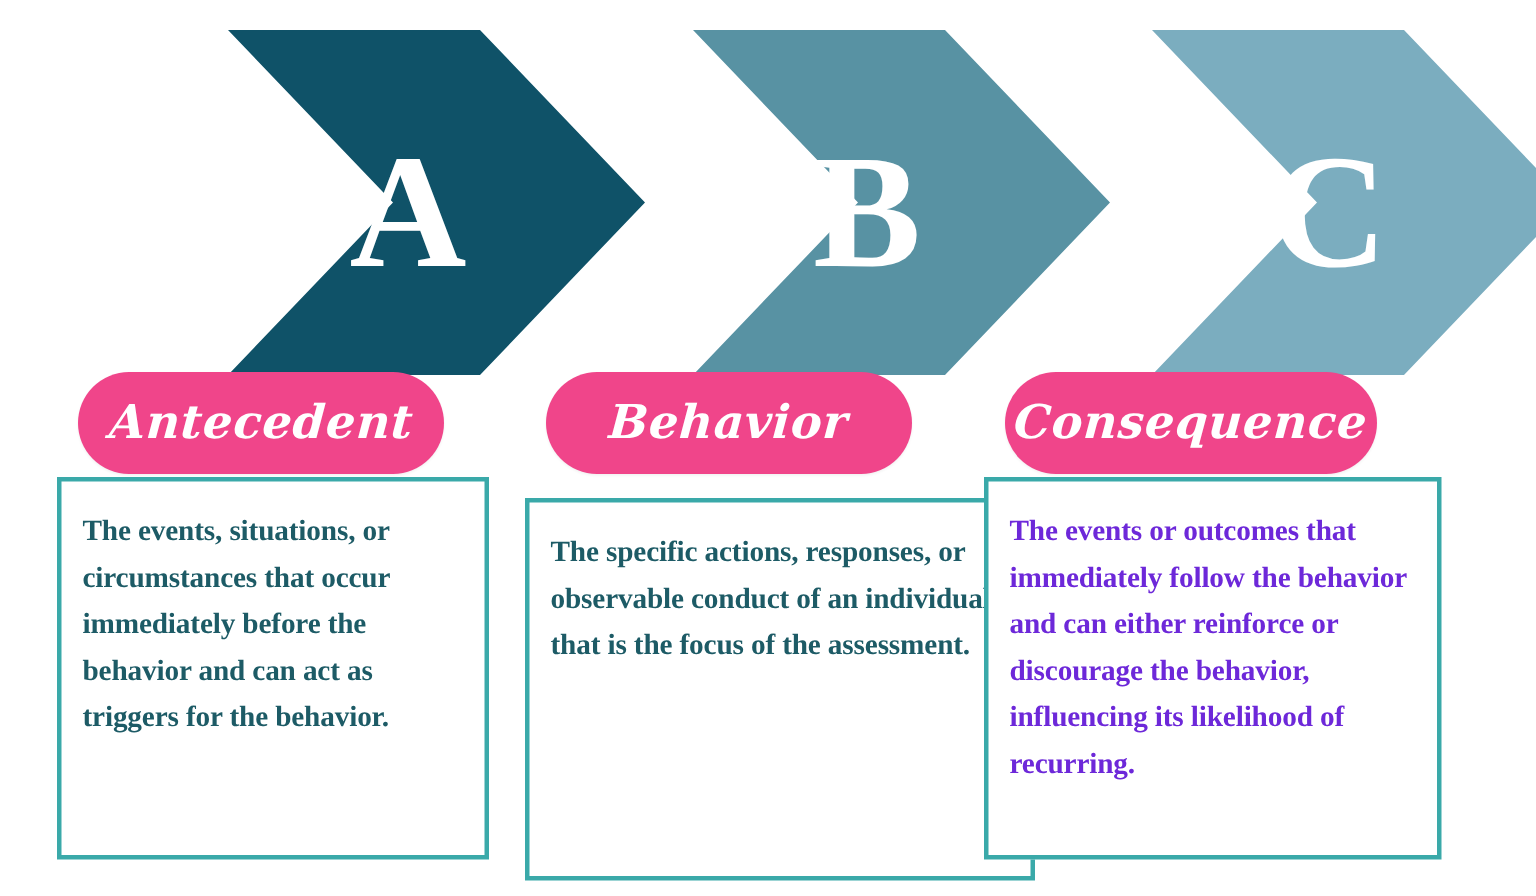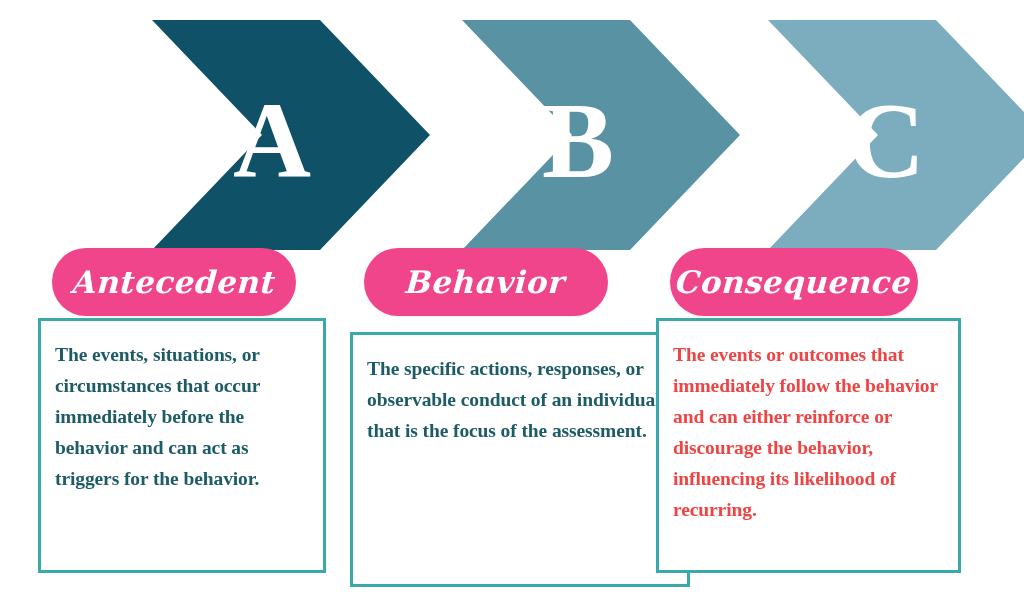--- a/index.html
+++ b/index.html
@@ -132,19 +132,19 @@
   </div>
 
   <div id="col2" class="col">
     <div class="desc-box" style="border-color: rgb(58, 169, 169); color: rgb(29, 91, 102);">The specific actions, responses, or observable conduct of an individual that is the focus of the assessment.</div>
     <div class="badge" style="background: rgb(240, 69, 138);">
       <span class="badge-label">Behavior</span>
     </div>
   </div>
 
   <div id="col3" class="col">
-    <div class="desc-box" style="border-color: rgb(58, 169, 169); color: #ef4444;">The events or outcomes that immediately follow the behavior and can either reinforce or discourage the behavior, influencing its likelihood of recurring.</div>
+    <div class="desc-box" style="border-color: rgb(58, 169, 169); color: #6d28d9;">The events or outcomes that immediately follow the behavior and can either reinforce or discourage the behavior, influencing its likelihood of recurring.</div>
     <div class="badge" style="background: rgb(240, 69, 138);">
       <span class="badge-label">Consequence</span>
     </div>
   </div>
 
 </div>
 
 </body></html>

